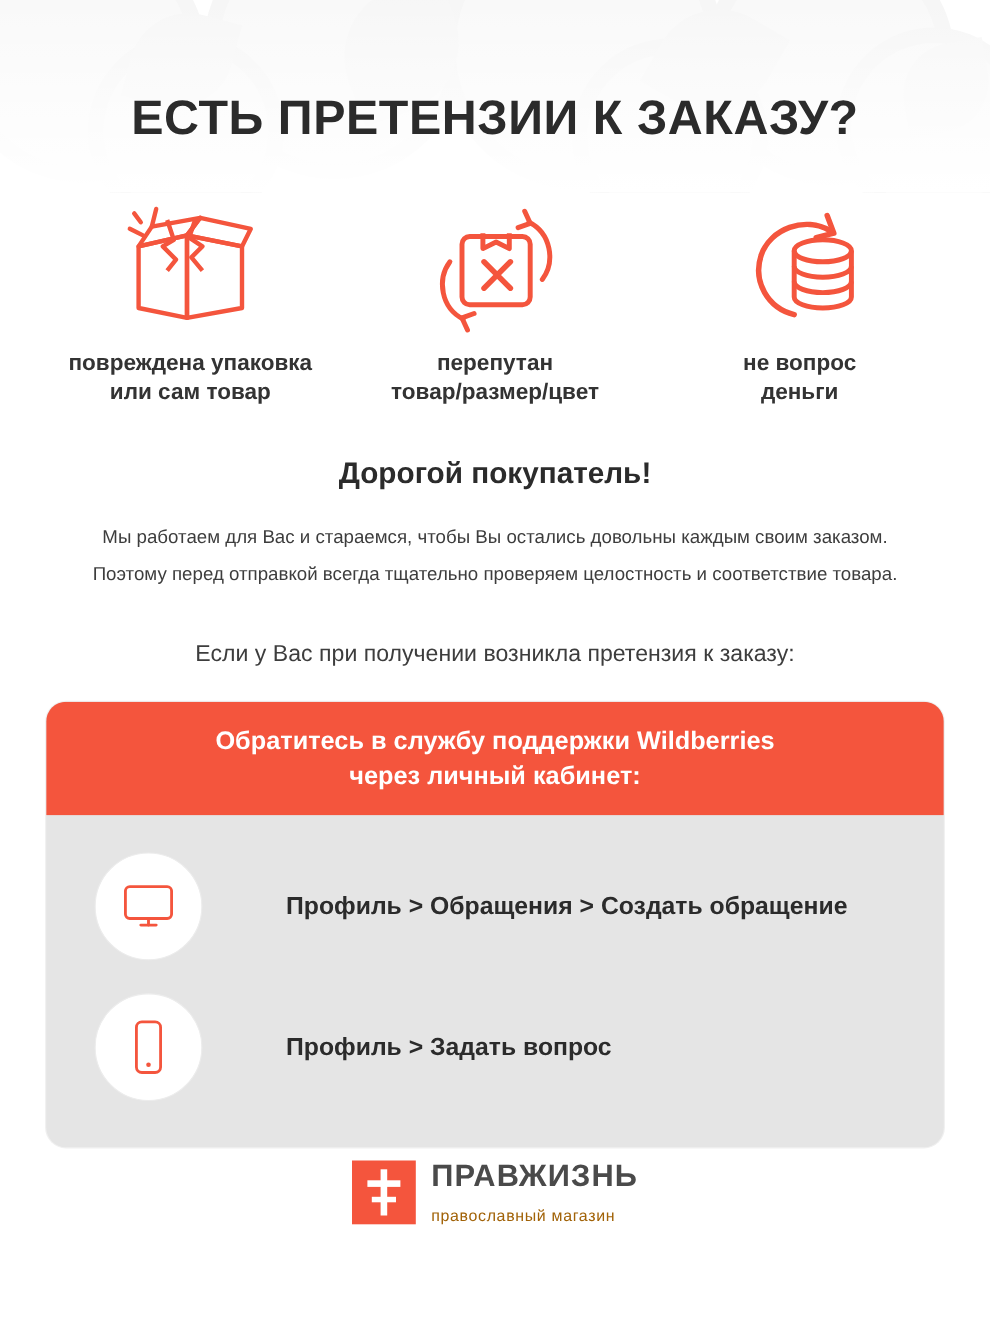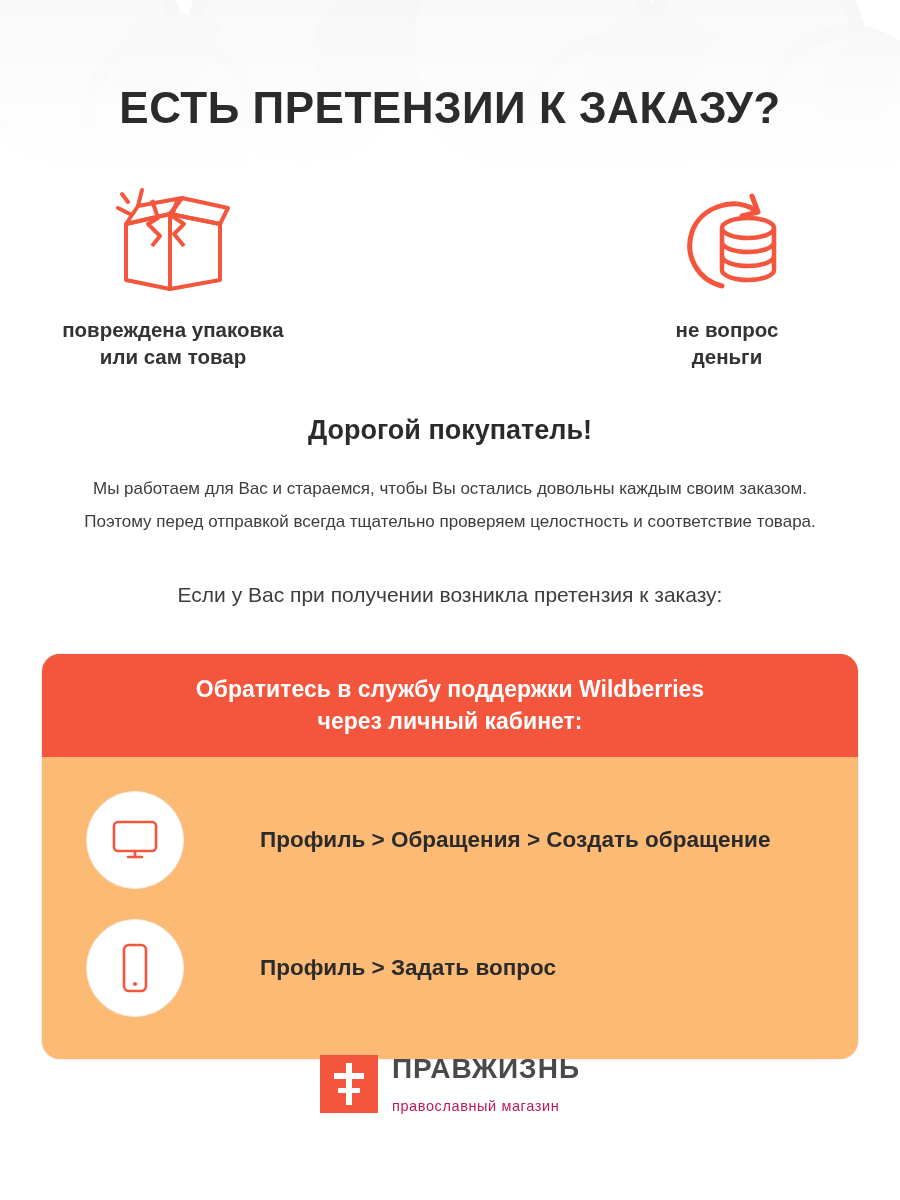--- a/index.html
+++ b/index.html
@@ -135,24 +135,23 @@
     color: #3d3d3d;
   }
 
   
   .card {
     position: absolute;
     top: 638px;
     left: 42px;
     width: 816px;
     border-radius: 18px;
-    background: #fdba74;
+    background: #e5e5e5;
     overflow: hidden;
     box-shadow: 0 0 0 1px #f0f0f0;
-    margin-top: 16px;
   }
   .card-head {
     background: #f4553d;
     color: #ffffff;
     text-align: center;
     font-size: 23px;
     line-height: 32px;
     font-weight: bold;
     padding: 19px 40px 20px;
   }
@@ -234,21 +233,21 @@
   .logo-title {
     font-size: 28px;
     font-weight: bold;
     letter-spacing: 1px;
     color: #4a4a4a;
   }
   .logo-sub {
     margin-top: 16px;
     font-size: 14.5px;
     letter-spacing: 0.6px;
-    color: #be185d;
+    color: #a16207;
   }
 </style>
 </head>
 <body>
 
 <div class="page">
 
   <div class="ornament-band">
     <div class="circle c1"></div>
     <div class="circle c2"></div>
@@ -281,20 +280,37 @@
           <path d="M22 30 L10 24" stroke="#f4553d" stroke-width="4" stroke-linecap="round"></path>
           <path d="M20 18 L14 10" stroke="#f4553d" stroke-width="4" stroke-linecap="round"></path>
         </svg>
       </div>
       <div class="caption">
         <div>повреждена упаковка</div>
         <div>или сам товар</div>
       </div>
     </div>
 
+    <div class="reason">
+      <div class="icon-wrap">
+        <svg width="130" height="125" viewBox="0 0 130 125" fill="none" xmlns="http://www.w3.org/2000/svg">
+          <rect x="35" y="33" width="62" height="62" rx="7" stroke="#f4553d" stroke-width="4.5"></rect>
+          <path d="M54 30 L54 44 L66 38 L78 44 L78 30" stroke="#f4553d" stroke-width="4.5" stroke-linejoin="round" fill="none"></path>
+          <path d="M55 56 L79 80 M79 56 L55 80" stroke="#f4553d" stroke-width="5" stroke-linecap="round"></path>
+          <path d="M96 20 C116 30 120 56 108 72" stroke="#f4553d" stroke-width="4.5" stroke-linecap="round" fill="none"></path>
+          <path d="M36 108 C16 98 12 72 24 56" stroke="#f4553d" stroke-width="4.5" stroke-linecap="round" fill="none"></path>
+          <path d="M92 10 L97 21 L86 25" stroke="#f4553d" stroke-width="4.5" stroke-linecap="round" stroke-linejoin="round" fill="none"></path>
+          <path d="M40 118 L35 107 L46 103" stroke="#f4553d" stroke-width="4.5" stroke-linecap="round" stroke-linejoin="round" fill="none"></path>
+        </svg>
+      </div>
+      <div class="caption">
+        <div>перепутан</div>
+        <div>товар/размер/цвет</div>
+      </div>
+    </div>
 
     <div class="reason">
       <div class="icon-wrap">
         <svg width="135" height="120" viewBox="0 0 135 120" fill="none" xmlns="http://www.w3.org/2000/svg">
           <path d="M95 26 C72 12 40 24 32 48 C24 72 38 96 62 102" stroke="#f4553d" stroke-width="5" stroke-linecap="round" fill="none"></path>
           <path d="M92 12 L98 28 L82 32" stroke="#f4553d" stroke-width="5" stroke-linecap="round" stroke-linejoin="round" fill="none"></path>
           <ellipse cx="88" cy="44" rx="26" ry="10" stroke="#f4553d" stroke-width="4.5"></ellipse>
           <path d="M62 44 L62 58 C62 63.5 73.6 68 88 68 C102.4 68 114 63.5 114 58 L114 44" stroke="#f4553d" stroke-width="4.5" fill="none"></path>
           <path d="M62 58 L62 72 C62 77.5 73.6 82 88 82 C102.4 82 114 77.5 114 72 L114 58" stroke="#f4553d" stroke-width="4.5" fill="none"></path>
           <path d="M62 72 L62 86 C62 91.5 73.6 96 88 96 C102.4 96 114 91.5 114 86 L114 72" stroke="#f4553d" stroke-width="4.5" fill="none"></path>

